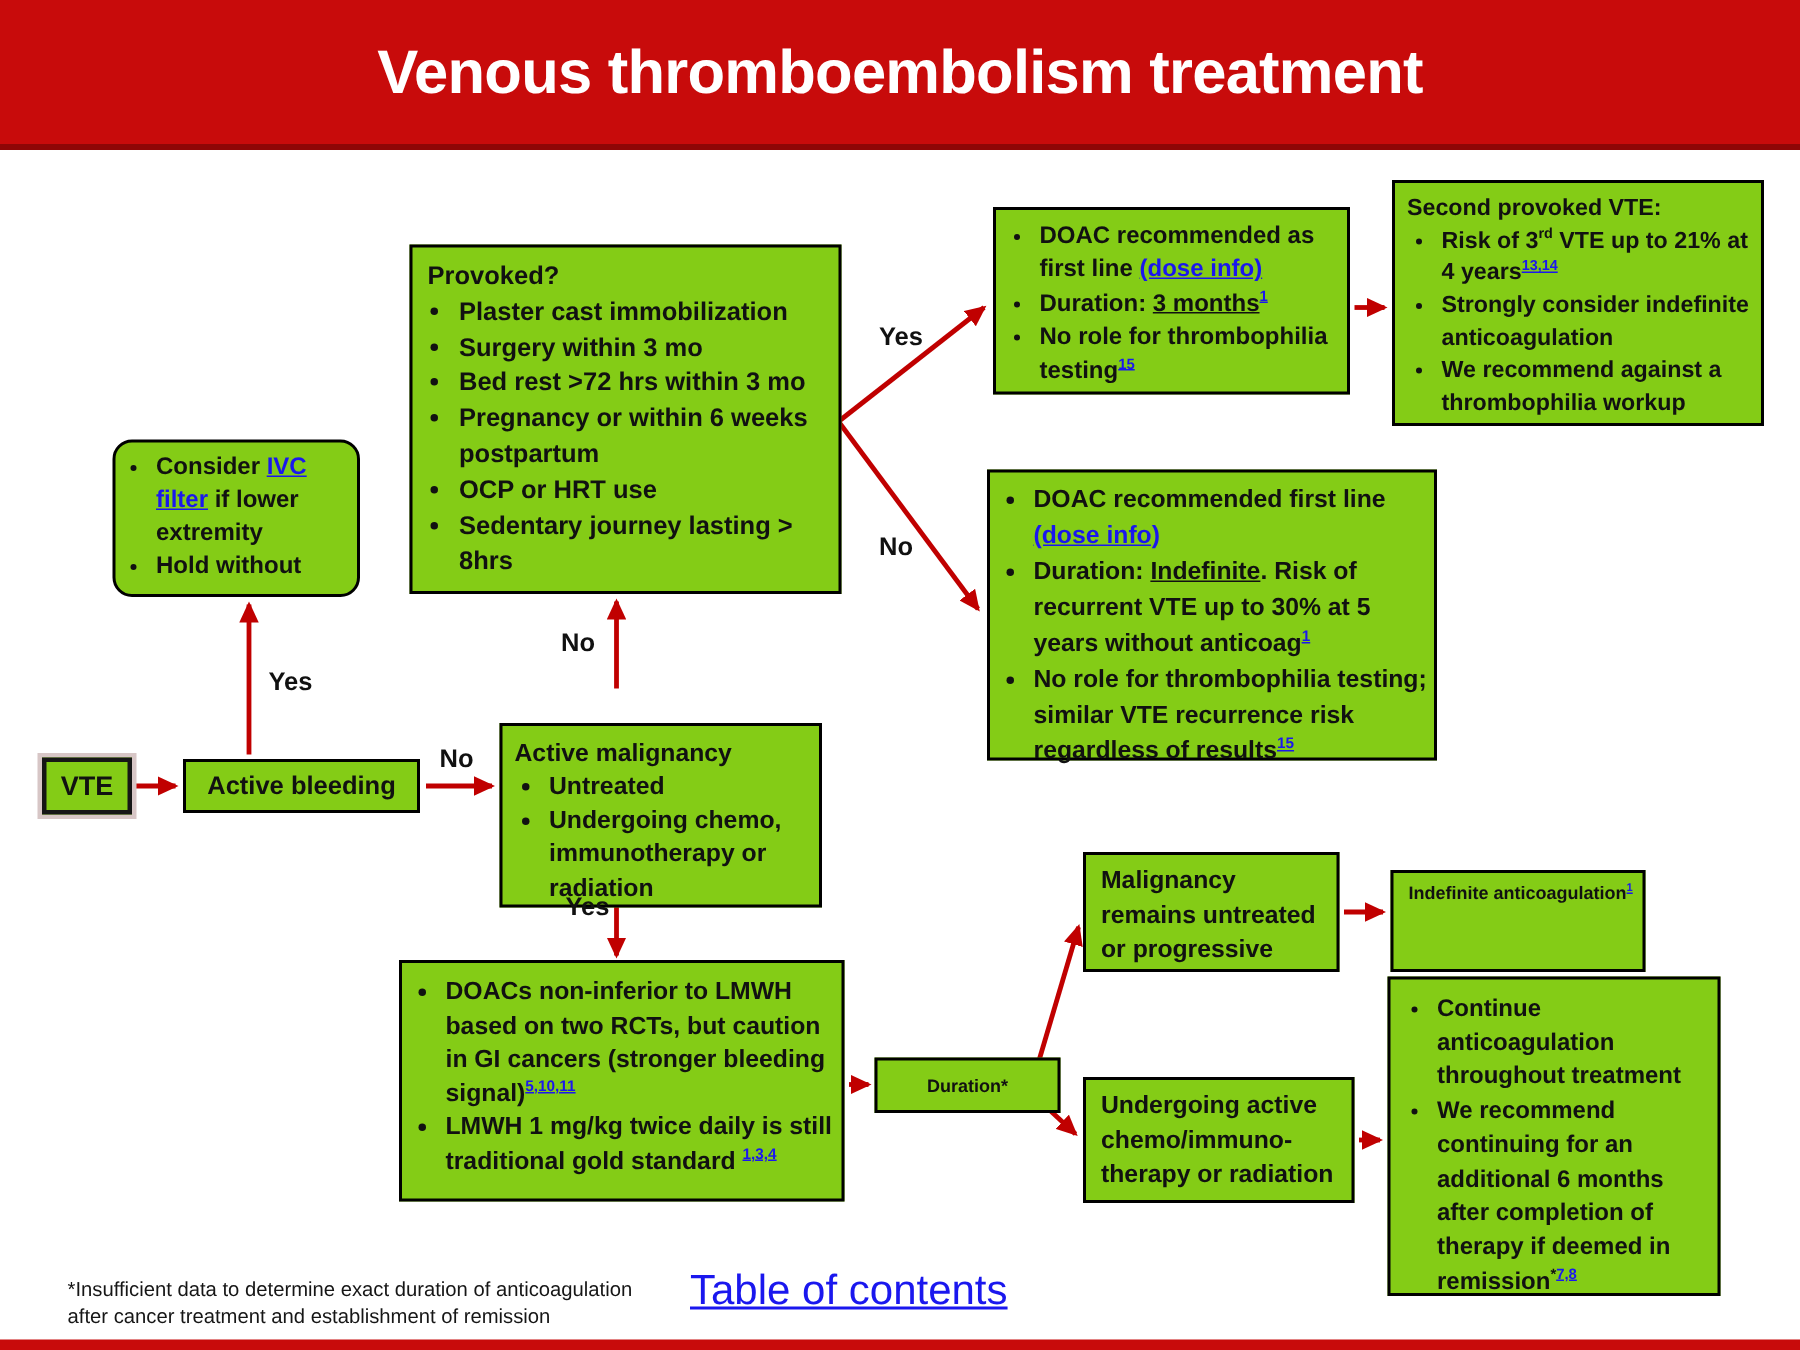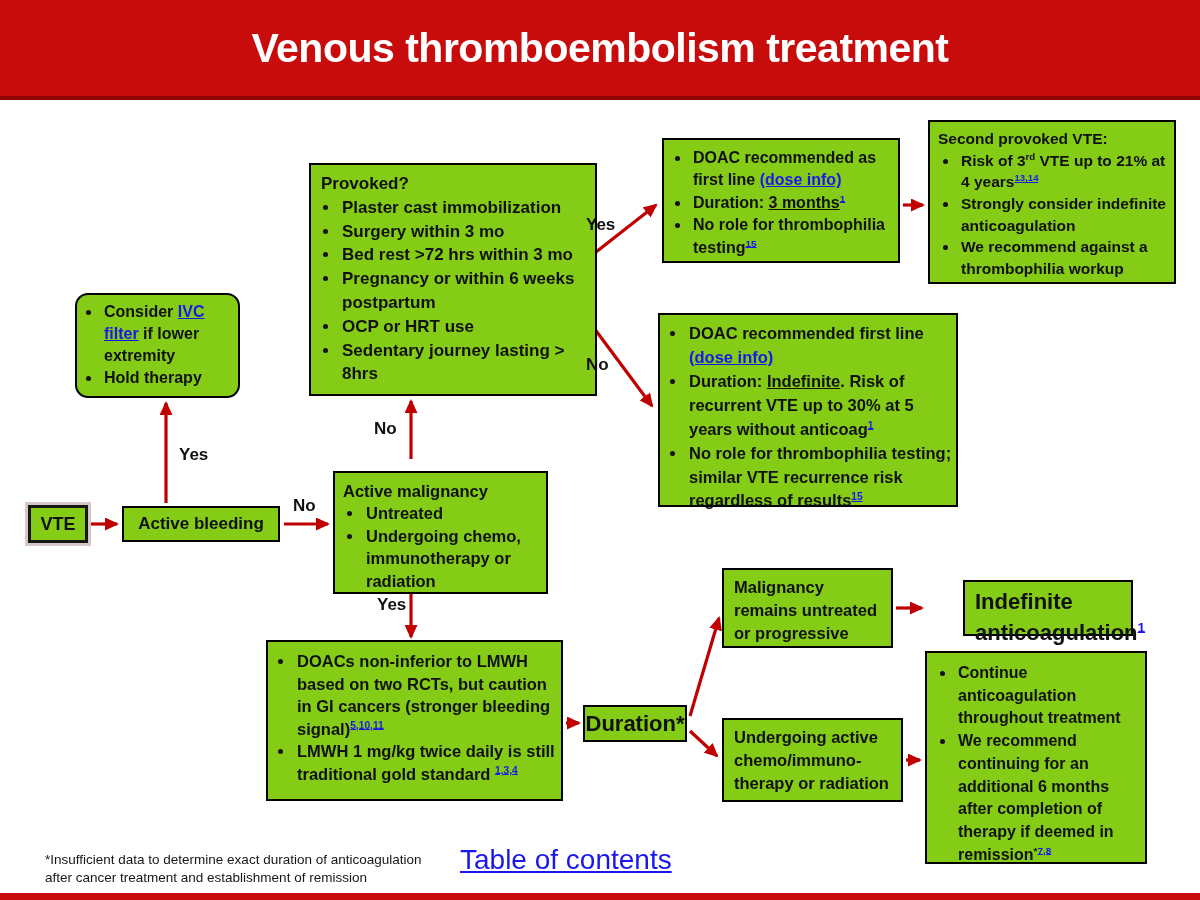--- a/index.html
+++ b/index.html
@@ -36,30 +36,30 @@
   .center-lab{display:flex;align-items:center;justify-content:center;text-align:center;}
   .seg-l{color:var(--link);text-decoration:underline;}
   .seg-u{text-decoration:underline;}
   .seg-s{color:var(--link);text-decoration:underline;font-size:0.62em;vertical-align:super;line-height:0;}
   .seg-sp{font-size:0.62em;vertical-align:super;line-height:0;}
 
   #box-vte{left:28px;top:505px;width:60px;height:38px;font-size:18px;
     border:3px solid #161616;box-shadow:0 0 0 3px #d7c6c6;}
   #box-bleeding{left:122px;top:506px;width:158px;height:36px;font-size:17px;}
   #box-ivc{left:75px;top:293px;width:165px;height:105px;font-size:16px;line-height:1.38;padding:6px 4px 4px 4px;border-radius:13px;}
-  #box-provoked{left:273px;top:163px;width:288px;height:233px;font-size:17px;line-height:1.4;padding:7px 6px 4px 8px;margin-left:36px;}
+  #box-provoked{left:273px;top:163px;width:288px;height:233px;font-size:17px;line-height:1.4;padding:7px 6px 4px 8px;}
   #box-provoked .box-title{margin:0 0 0 2px;}
-  #box-malignancy{left:333px;top:471px;width:215px;height:123px;font-size:16.5px;line-height:1.36;padding:7px 4px 4px 8px;}
+  #box-malignancy{left:333px;top:482px;width:215px;height:123px;font-size:16.5px;line-height:1.36;padding:7px 4px 4px 8px;}
   #box-doac-provoked{left:662px;top:138px;width:238px;height:125px;font-size:16px;line-height:1.4;padding:7px 4px 4px 6px;}
   #box-second-vte{left:928px;top:120px;width:248px;height:164px;font-size:15.5px;line-height:1.4;padding:6px 4px 4px 8px;}
   #box-doac-unprovoked{left:658px;top:313px;width:300px;height:194px;font-size:16.5px;line-height:1.45;padding:7px 4px 4px 6px;}
   #box-doacs-lmwh{left:266px;top:640px;width:297px;height:161px;font-size:16.5px;line-height:1.37;padding:8px 4px 4px 6px;}
-  #box-duration{left:583px;top:705px;width:104px;height:37px;font-size:22px;text-align:center;}
+  #box-duration{left:583px;top:705px;width:124px;height:37px;font-size:12px;text-align:center;}
   #box-mal-progressive{left:722px;top:568px;width:171px;height:80px;font-size:16.5px;line-height:1.4;padding:6px 4px 4px 10px;}
-  #box-indefinite{left:927px;top:580px;width:170px;height:56px;font-size:22px;line-height:1.4;padding:5px 4px 4px 10px;margin-left:36px;}
+  #box-indefinite{left:927px;top:580px;width:170px;height:68px;font-size:12px;line-height:1.4;padding:5px 4px 4px 10px;}
   #box-undergoing{left:722px;top:718px;width:181px;height:84px;font-size:16.5px;line-height:1.4;padding:6px 4px 4px 10px;}
   #box-continue{left:925px;top:651px;width:222px;height:213px;font-size:16px;line-height:1.42;padding:9px 4px 4px 8px;}
 
   
   .edge-label{position:absolute;font-weight:700;font-size:17px;color:var(--ink);}
   #lab-bleeding-yes{left:179px;top:445px;}
   #lab-bleeding-no{left:293px;top:496px;}
   #lab-provoked-no{left:374px;top:419px;}
   #lab-malignancy-yes{left:377px;top:595px;}
   #lab-provoked-yes{left:586px;top:215px;}
@@ -112,21 +112,21 @@
   <span>VTE</span>
 </div>
 
 <div id="box-bleeding" class="fbox center-lab">
   <span>Active bleeding</span>
 </div>
 
 <div id="box-ivc" class="fbox">
   <ul>
       <li><span class="seg-p">Consider </span><span class="seg-l">IVC filter</span><span class="seg-p"> if lower extremity</span></li>
-      <li><span class="seg-p">Hold therapy</span></li>
+      <li><span class="seg-p">Hold without</span></li>
     </ul>
 </div>
 
 <div id="box-provoked" class="fbox">
   <div class="box-title">Provoked?</div>
   <ul>
       <li><span class="seg-p">Plaster cast immobilization</span></li>
       <li><span class="seg-p">Surgery within 3 mo</span></li>
       <li><span class="seg-p">Bed rest &gt;72 hrs within 3 mo</span></li>
       <li><span class="seg-p">Pregnancy or within 6 weeks postpartum</span></li>

